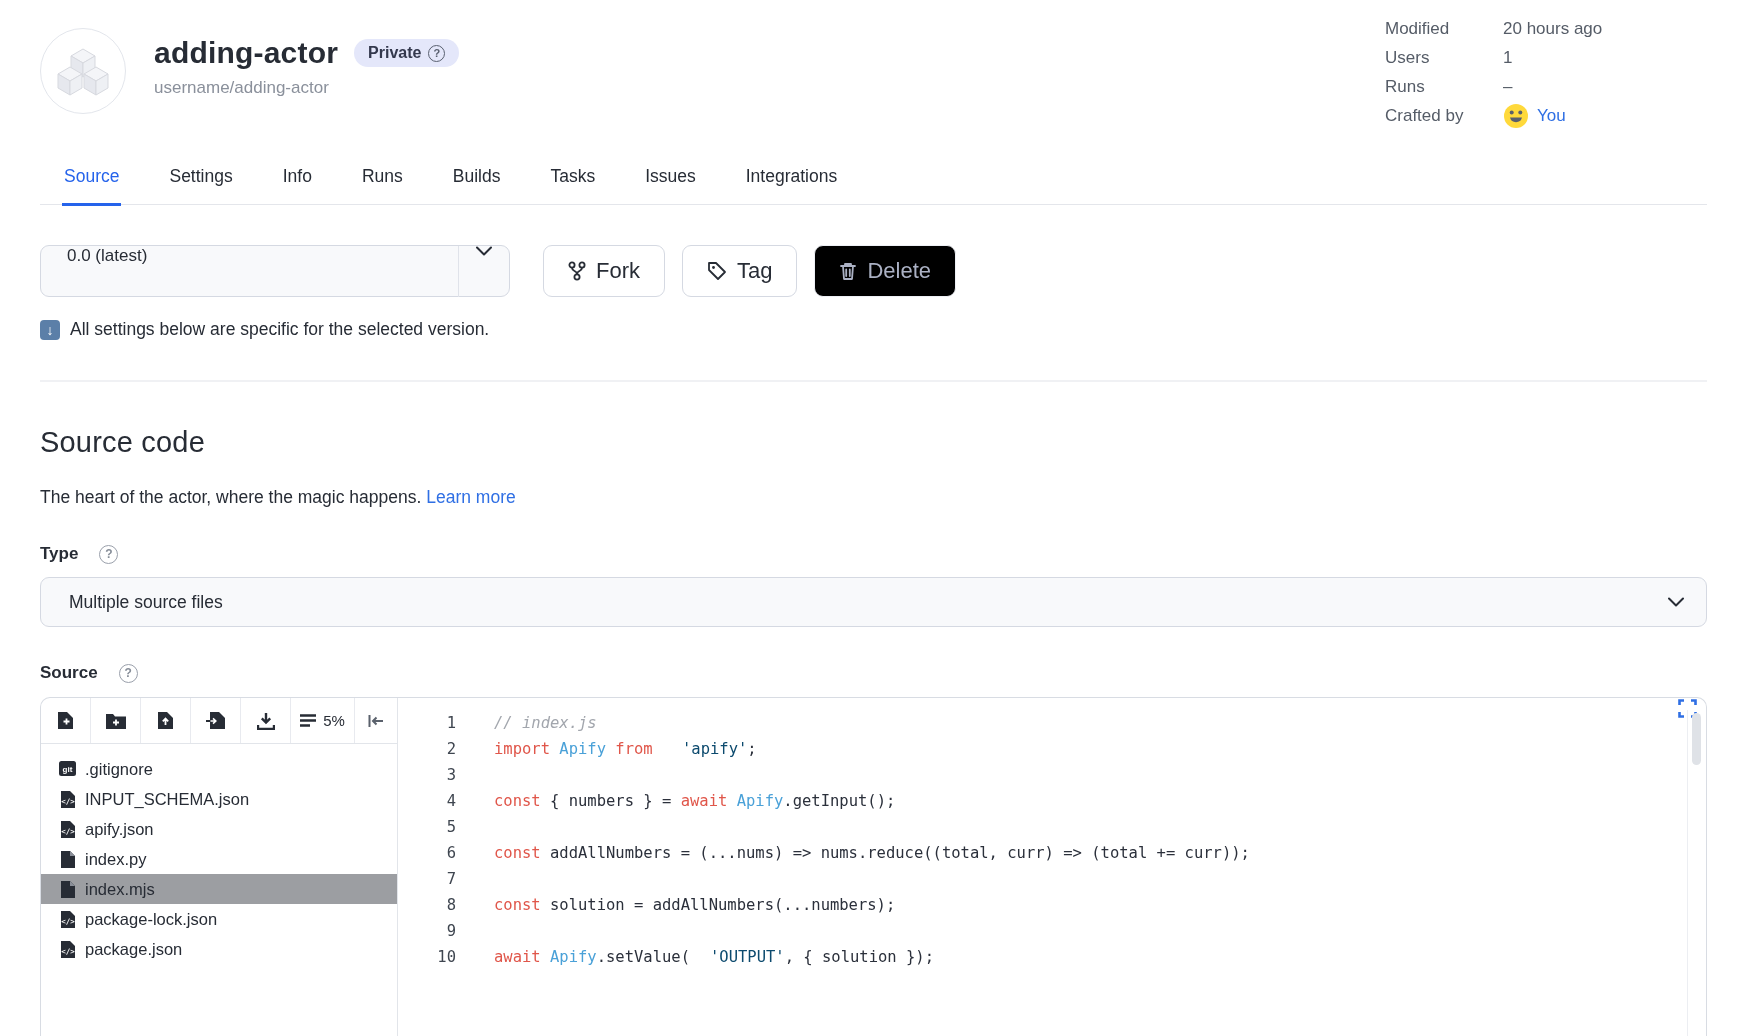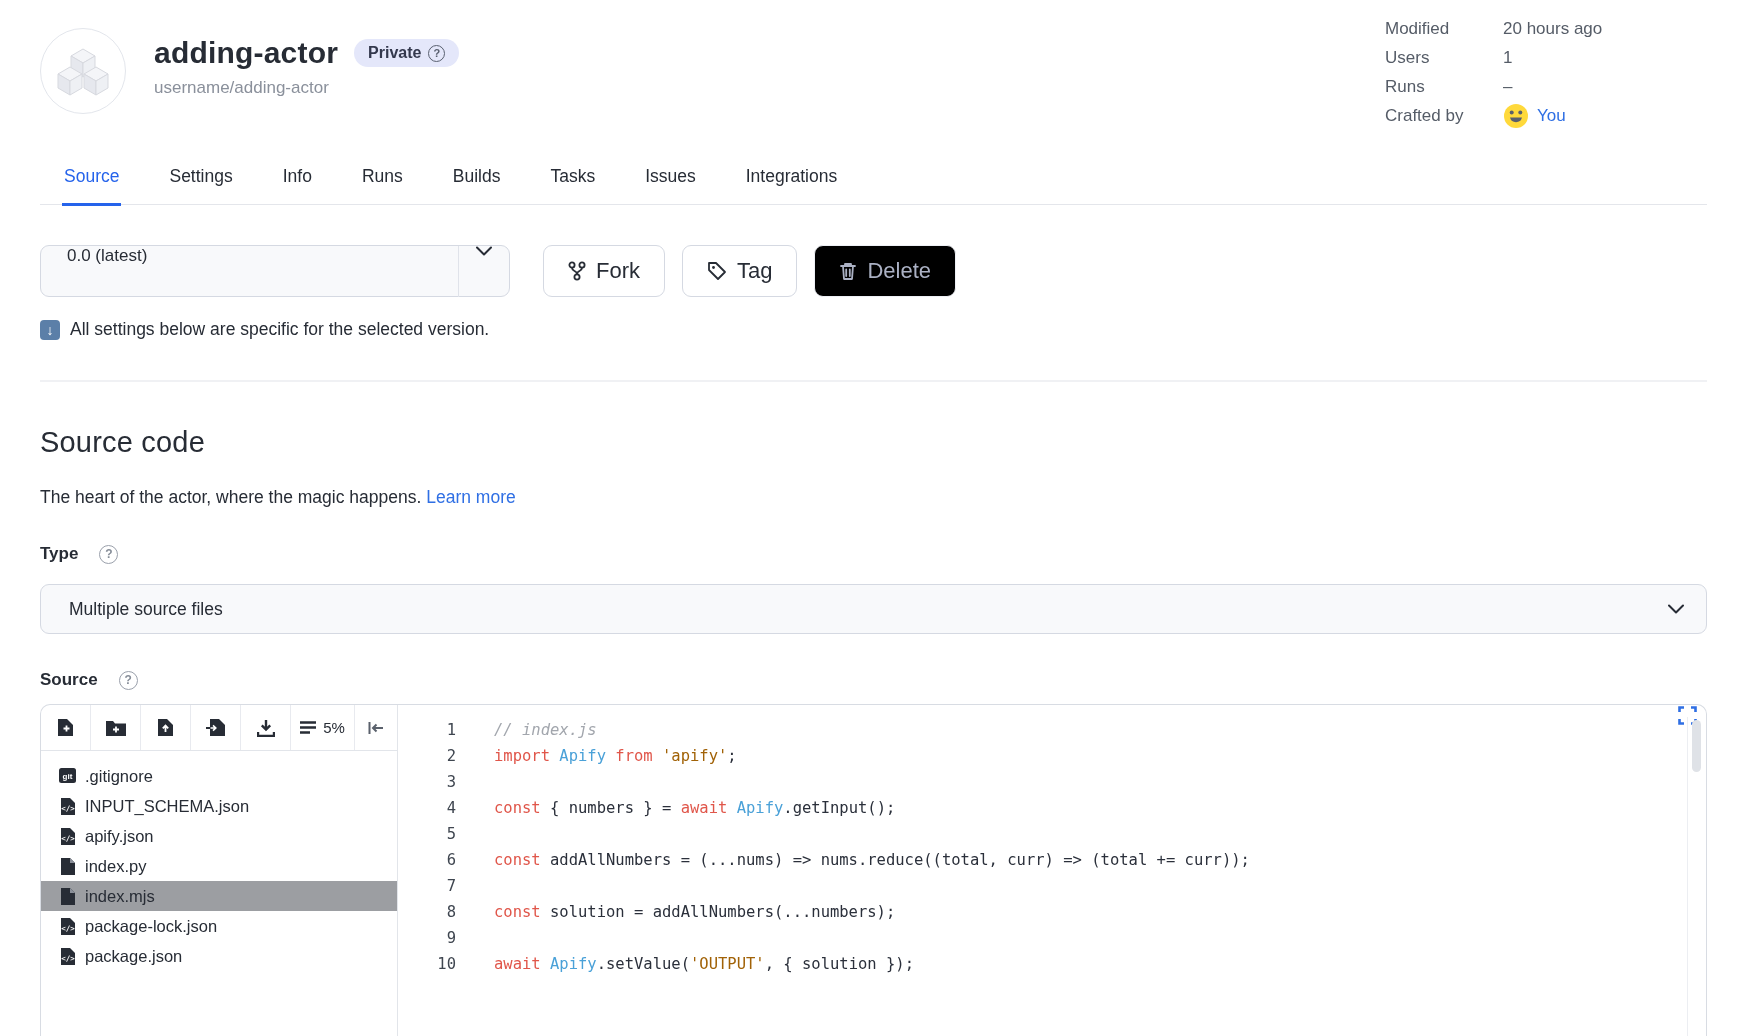--- a/index.html
+++ b/index.html
@@ -54,21 +54,21 @@
 
   
   h2 { font-size:29px; font-weight:450; margin-top:44px; letter-spacing:.2px; }
   .desc { margin-top:28px; font-size:17.5px; }
   .desc a { color:#2f6fe4; text-decoration:none; }
   .field-label { margin-top:36px; display:flex; align-items:center; gap:21px;
     font-size:17px; font-weight:700; }
   .help { width:19px; height:19px; border:1.5px solid #9aa0ab; border-radius:50%;
     color:#868d98; font-size:12px; font-weight:700; display:flex; align-items:center;
     justify-content:center; cursor:pointer; }
-  .select-box { margin-top:20px; height:50px; border:1px solid #d5d9e2; border-radius:9px;
+  .select-box { margin-top:13px; height:50px; border:1px solid #d5d9e2; border-radius:9px;
     background:#f8f9fb; display:flex; align-items:center; justify-content:space-between;
     padding:0 22px 0 28px; font-size:17.5px; cursor:pointer; }
   .source-row { position:relative; }
   .fullscreen { position:absolute; right:10px; top:36px; cursor:pointer; }
 
   
   .editor-wrap { margin-top:14px; height:355px; border:1px solid #d8dce3;
     border-radius:10px 10px 0 0; border-bottom:none; display:flex; overflow:hidden; }
   .tree-pane { width:357px; flex:0 0 auto; border-right:1px solid #e2e5ea; display:flex; flex-direction:column; }
   .tree-toolbar { height:46px; display:flex; border-bottom:1px solid #e2e5ea; }
@@ -83,21 +83,21 @@
   .file-item.selected { background:#9c9ea2; }
   .ficon { width:17px; height:17px; flex:0 0 auto; display:flex; justify-content:center; }
 
   .code-pane { flex:1; display:flex; font-family:"DejaVu Sans Mono", monospace; font-size:15.5px; padding-top:12px; }
   .code-lines { flex:1; }
   .cline { display:flex; height:26px; line-height:26px; }
   .lnum { width:58px; text-align:right; color:#3f4650; flex:0 0 auto; }
   .ctext { padding-left:38px; white-space:pre; }
   .tok-kw { color:#e0564a; }
   .tok-ident { color:#4aa1d8; }
-  .tok-str { color:#a16207; }
+  .tok-str { color:#0c4a6e;margin-left:20px; }
   .tok-comment { color:#a2a6ad; font-style:italic; }
   .tok-plain { color:#2b303b; }
 
   .scrollbar-col { width:19px; flex:0 0 auto; border-left:1px solid #eceef2; position:relative; }
   .scroll-thumb { position:absolute; top:3px; left:4px; width:9px; height:52px;
     border-radius:5px; background:#dfe2e7; }
 </style>
 </head>
 <body>
 

